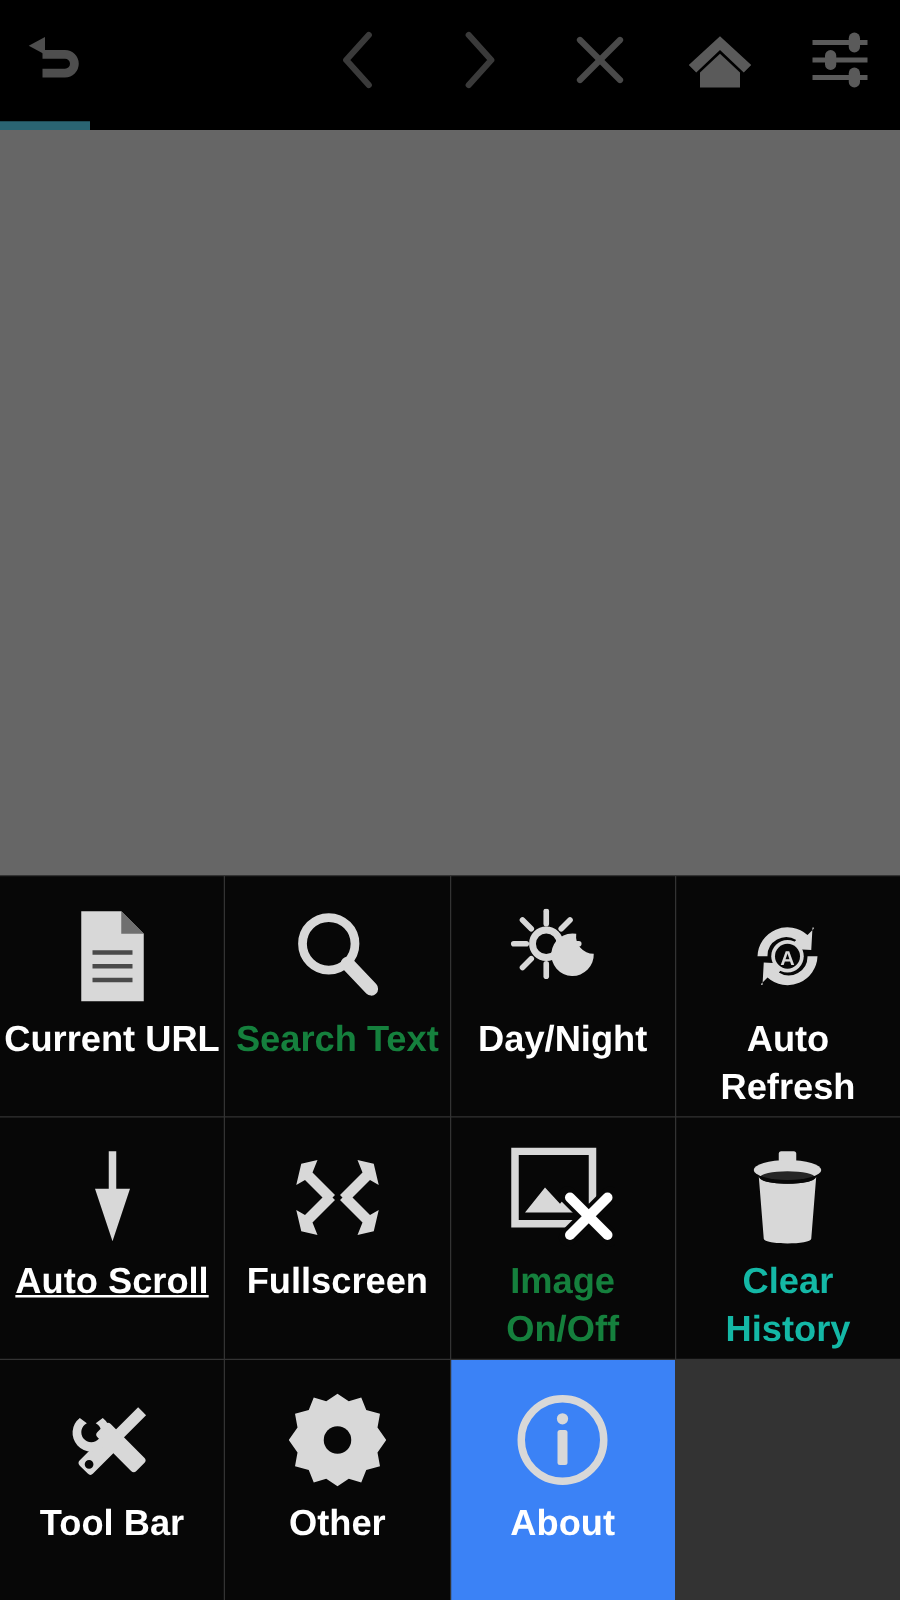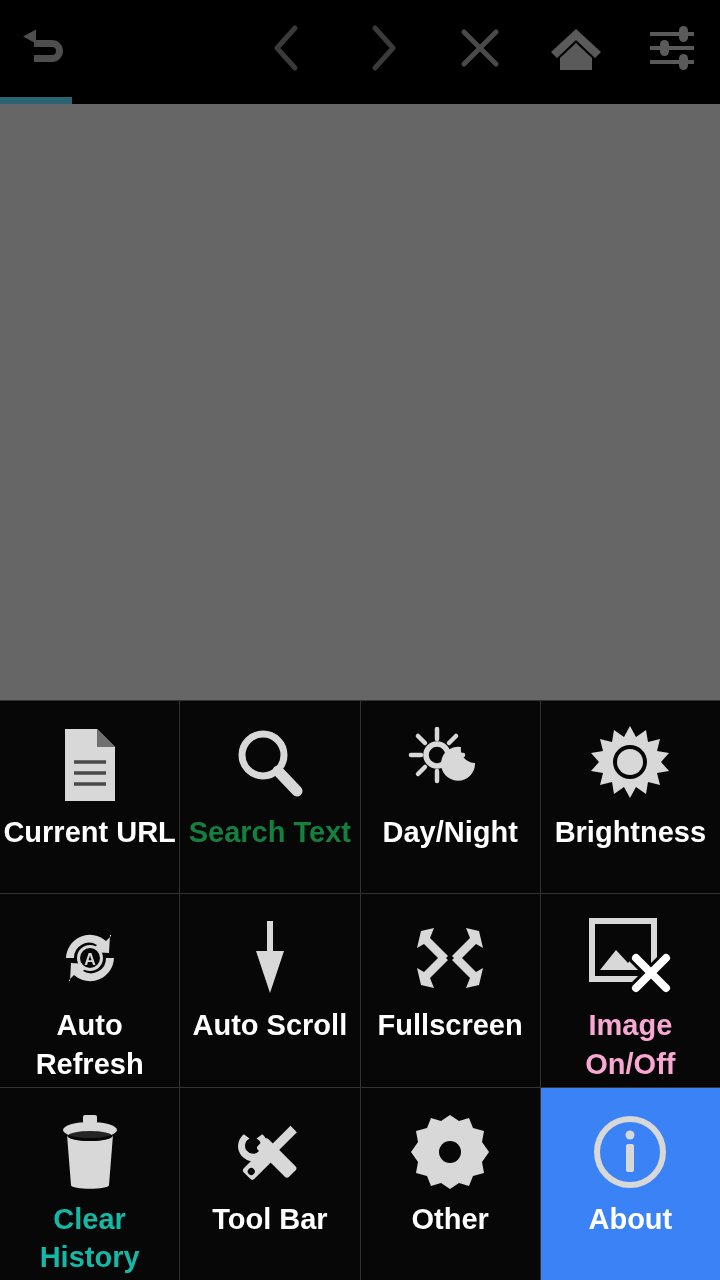--- a/index.html
+++ b/index.html
@@ -183,32 +183,20 @@
             <line x1="49" y1="9" x2="42" y2="16"></line>
             <line x1="18" y1="40" x2="11" y2="47"></line>
           </g>
           <circle cx="30" cy="28" r="11" fill="none" stroke="#d8d8d8" stroke-width="5.5"></circle>
           <path d="M68 36 a17 17 0 1 1 -14 -16 a14 14 0 0 0 14 16 z" fill="#d8d8d8"></path>
         </svg>
       </div>
       <div class="cell-label" style="color: rgb(255, 255, 255);">Day/Night</div>
     </div>
 
-    <div class="cell" style="background: rgb(7, 7, 7);">
-      <div class="cell-icon">
-        <svg width="80" height="80" viewBox="0 0 80 80">
-          <path d="M40 1 L46 12 L56 5 L58 17 L70 14 L67 26 L79 28 L71 37 L79 46
-                   L67 48 L70 60 L58 57 L56 69 L46 62 L40 73 L34 62 L24 69 L22 57
-                   L10 60 L13 48 L1 46 L9 37 L1 28 L13 26 L10 14 L22 17 L24 5 L34 12 z" fill="#d8d8d8"></path>
-          <circle cx="40" cy="37" r="17" fill="#070707"></circle>
-          <circle cx="40" cy="37" r="13" fill="#d8d8d8"></circle>
-        </svg>
-      </div>
-      <div class="cell-label" style="color: rgb(255, 255, 255);">Brightness</div>
-    </div>
 
     <div class="cell" style="background: rgb(7, 7, 7);">
       <div class="cell-icon">
         <svg width="76" height="74" viewBox="0 0 76 74">
           <path d="M14 37 a24 24 0 0 1 40 -17 l5 -5 v-1 h-1 l-1 18 l-18 -1 v-1 l6 -6
                    a15 15 0 0 0 -23 13 z" fill="#d8d8d8"></path>
           <path d="M62 37 a24 24 0 0 1 -40 17 l-5 5 v1 h1 l1 -18 l18 1 v1 l-6 6
                    a15 15 0 0 0 23 -13 z" fill="#d8d8d8"></path>
           <circle cx="38" cy="37" r="13" fill="#d8d8d8"></circle>
           <circle cx="38" cy="37" r="10" fill="#070707"></circle>
@@ -218,21 +206,21 @@
       <div class="cell-label" style="color: rgb(255, 255, 255);">Auto Refresh</div>
     </div>
 
     <div class="cell" style="background: rgb(7, 7, 7);">
       <div class="cell-icon">
         <svg width="44" height="78" viewBox="0 0 44 78">
           <rect x="19" y="2" width="6" height="36" fill="#d8d8d8"></rect>
           <path d="M8 32 H36 L22 74 z" fill="#d8d8d8"></path>
         </svg>
       </div>
-      <div class="cell-label" style="color: rgb(255, 255, 255);">Auto Scroll</div>
+      <div class="cell-label" style="color: rgb(255, 255, 255); text-decoration: underline;">Auto Scroll</div>
     </div>
 
     <div class="cell" style="background: rgb(7, 7, 7);">
       <div class="cell-icon">
         <svg width="70" height="70" viewBox="0 0 70 70">
           <g fill="#d8d8d8">
             <path d="M4 6 L17 3 L13 13 L31 31 L25 37 L7 19 L0 23 z" transform="translate(2,2)"></path>
             <path d="M66 6 L53 3 L57 13 L39 31 L45 37 L63 19 L70 23 z" transform="translate(-2,2)"></path>
             <path d="M4 64 L17 67 L13 57 L31 39 L25 33 L7 51 L0 47 z" transform="translate(2,-2)"></path>
             <path d="M66 64 L53 67 L57 57 L39 39 L45 33 L63 51 L70 47 z" transform="translate(-2,-2)"></path>
@@ -246,21 +234,21 @@
       <div class="cell-icon">
         <svg width="84" height="80" viewBox="0 0 84 80">
           <rect x="4" y="3" width="62" height="58" fill="none" stroke="#d8d8d8" stroke-width="6"></rect>
           <path d="M12 52 L28 32 L40 45 L50 33 L60 52 z" fill="#d8d8d8"></path>
           <line x1="46" y1="38" x2="80" y2="72" stroke="#070707" stroke-width="14" stroke-linecap="round"></line>
           <line x1="80" y1="38" x2="46" y2="72" stroke="#070707" stroke-width="14" stroke-linecap="round"></line>
           <line x1="48" y1="40" x2="78" y2="70" stroke="#ffffff" stroke-width="8" stroke-linecap="round"></line>
           <line x1="78" y1="40" x2="48" y2="70" stroke="#ffffff" stroke-width="8" stroke-linecap="round"></line>
         </svg>
       </div>
-      <div class="cell-label" style="color: #f9a8d4;">Image On/Off</div>
+      <div class="cell-label" style="color: #15803d;">Image On/Off</div>
     </div>
 
     <div class="cell" style="background: rgb(7, 7, 7);">
       <div class="cell-icon">
         <svg width="62" height="78" viewBox="0 0 62 78">
           <rect x="24" y="2" width="14" height="9" rx="2" fill="#d8d8d8"></rect>
           <ellipse cx="31" cy="17" rx="27" ry="8" fill="#d8d8d8"></ellipse>
           <path d="M8 22 C8 30 54 30 54 22 L50 72 C50 77 12 77 12 72 z" fill="#d8d8d8"></path>
           <ellipse cx="31" cy="23" rx="22" ry="5" fill="#070707" opacity="0.85"></ellipse>
         </svg>

